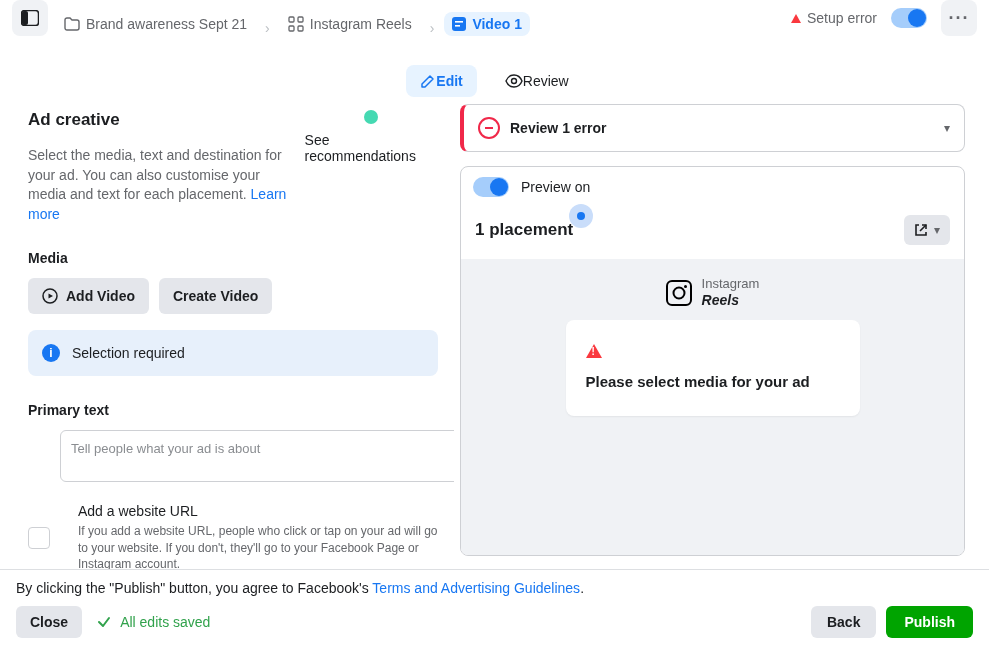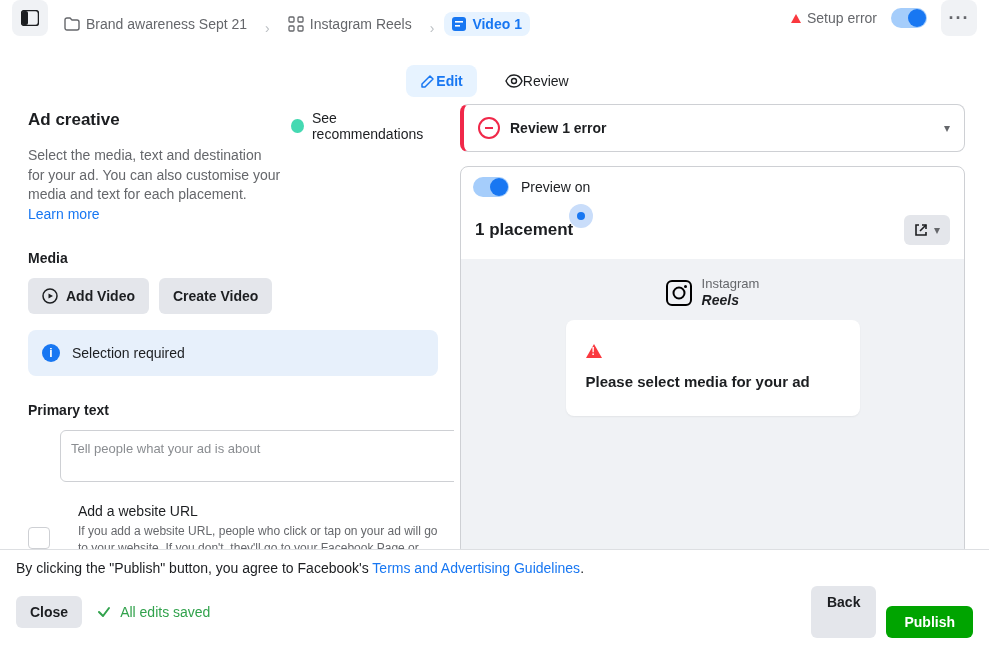--- a/index.html
+++ b/index.html
@@ -40,21 +40,21 @@
   .content::after{content:"";position:absolute;right:0;top:0;bottom:0;width:12px;background:#fff;}
   .scroll-area{position:absolute;right:2px;top:6px;bottom:6px;width:8px;}
   .scroll-up,.scroll-down{width:8px;height:8px;position:absolute;color:#8a8d91;display:flex;align-items:center;justify-content:center;font-size:8px;}
   .scroll-up{top:-4px;}
   .scroll-down{bottom:-4px;}
   .scroll-thumb{position:absolute;right:0;width:8px;background:#c1c3c7;border-radius:4px;top:190px;height:94px;}
   .left{width:410px;padding:0 16px 0 28px;overflow:hidden;}
   .left-inner{padding-top:6px;}
   .ac-head{display:flex;align-items:flex-start;gap:10px;}
   .ac-title{font-size:17px;font-weight:700;}
-  .reco{margin-left:auto;display:flex;align-items:center;gap:8px;color:var(--text-dark);font-weight:400;cursor:pointer;}
+  .reco{margin-left:auto;display:flex;align-items:center;gap:8px;color:var(--text-dark);font-weight:400;cursor:pointer;flex-direction:column;}
   .bulb{width:14px;height:14px;background:#45d9b2;border-radius:50%;}
   .ac-desc{color:var(--text-grey);margin-top:16px;max-width:280px;line-height:1.4;}
   .ac-desc a{color:var(--blue);text-decoration:none;}
   .section-label{font-weight:700;margin-top:26px;margin-bottom:12px;}
   .btn-row{display:flex;gap:10px;}
   .g-btn{background:#e4e6eb;border-radius:6px;padding:10px 14px;display:flex;align-items:center;gap:8px;font-weight:600;cursor:pointer;color:var(--text-dark);}
   .info-box{margin-top:16px;background:#e7f0fb;border-radius:var(--box-radius);padding:14px 14px;display:flex;align-items:center;gap:12px;color:var(--text-dark);}
   .info-i{width:18px;height:18px;border-radius:50%;background:var(--blue);color:#fff;display:flex;align-items:center;justify-content:center;font-weight:700;font-size:12px;}
   .textarea{width:100%;box-sizing:border-box;border:1px solid var(--border2);border-radius:6px;padding:10px;font-family:inherit;font-size:13px;color:var(--text-dark);height:52px;resize:none;margin-left:32px;}
   .textarea::placeholder{color:#8a8d91;}
@@ -93,21 +93,21 @@
   .mc-text{font-weight:700;font-size:15px;line-height:1.35;}
   
   .footer{border-top:1px solid var(--border);padding:10px 16px 12px;}
   .foot-note{font-size:14px;color:var(--text-dark);}
   .foot-note a{color:var(--blue);text-decoration:none;}
   .foot-row{display:flex;align-items:center;gap:14px;margin-top:10px;}
   .btn-close{background:#e4e6eb;border-radius:6px;padding:8px 14px;font-weight:600;cursor:pointer;}
   .saved{display:flex;align-items:center;gap:8px;color:var(--green);}
   .right-btns{margin-left:auto;display:flex;gap:10px;}
   .btn-back{background:#e4e6eb;border-radius:6px;padding:8px 16px;font-weight:600;cursor:pointer;}
-  .btn-publish{background:var(--publish);color:#fff;border-radius:6px;padding:8px 18px;font-weight:700;cursor:pointer;margin-top:20px;}
+  .btn-publish{background:var(--publish);color:#fff;border-radius:6px;padding:8px 18px;font-weight:700;cursor:pointer;}
   svg{display:block;}
 </style>
 </head>
 <body>
 
 <div class="header">
   <div class="hdr-btn">
     <svg width="18" height="16" viewBox="0 0 18 16">
         <rect x="0.5" y="0.5" width="17" height="15" rx="3" fill="none" stroke="#1c1e21" stroke-width="1.5"></rect>
         <rect x="1" y="1" width="6" height="14" rx="2" fill="#1c1e21"></rect>

